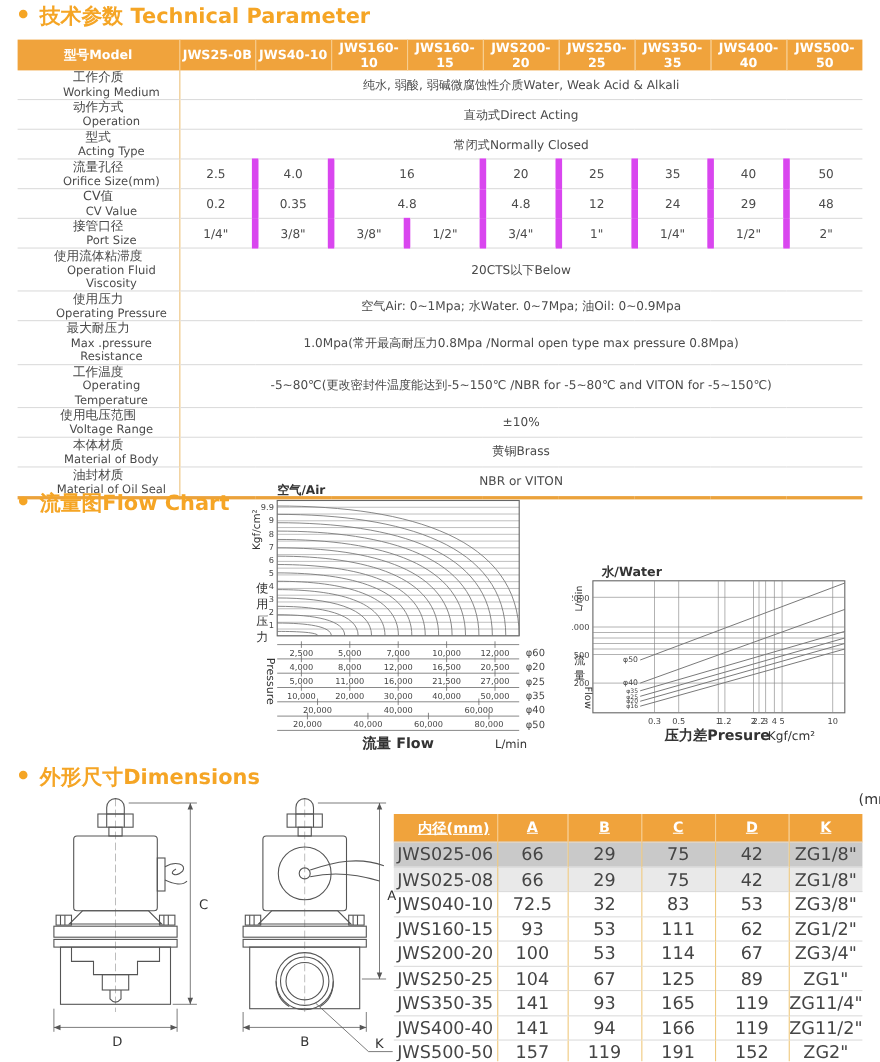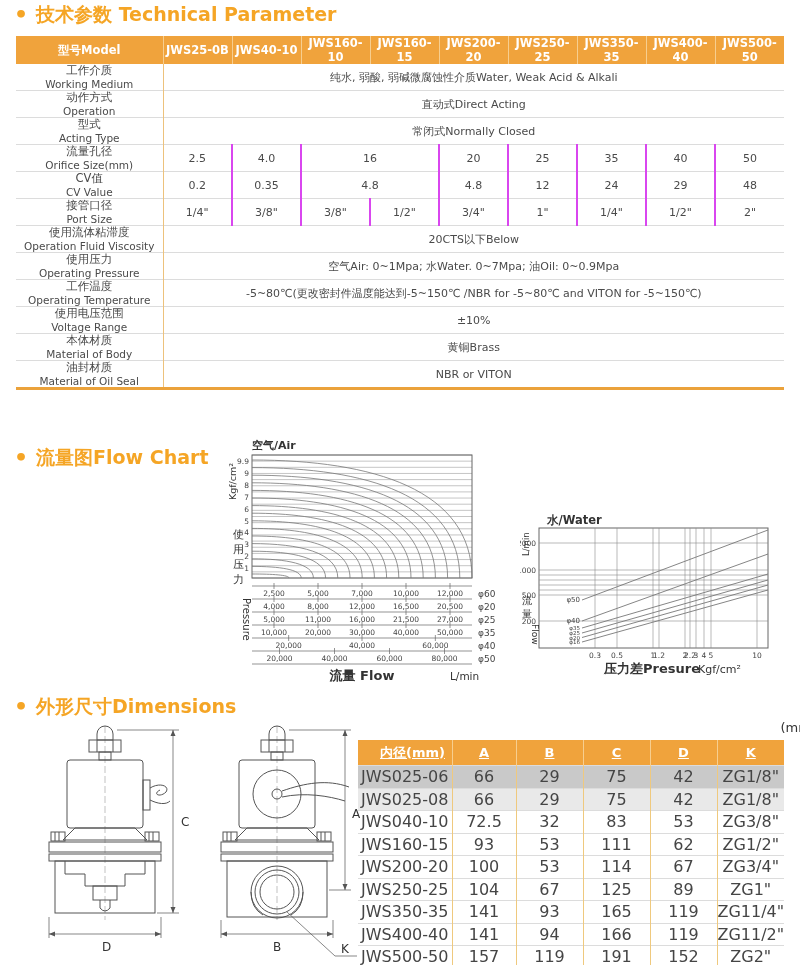--- a/index.html
+++ b/index.html
@@ -8,22 +8,22 @@
   .heading{position:absolute;display:flex;align-items:center;color:#F5A525;font-weight:bold;font-size:19px;}
   .heading .bullet{font-size:22px;line-height:1;margin:0 8px 0 0;}
   
   .param-table{position:absolute;top:36px;left:16px;width:768px;border-collapse:collapse;table-layout:fixed;border-bottom:3px solid #EBA23B;}
   .param-table th{background:#F0A33C;color:#fff;font-size:11.5px;font-weight:bold;height:23px;border-left:1px solid #F7CE8F;padding:0;}
   .param-table th:first-child{border-left:none;}
   .param-table td{text-align:center;font-size:11px;color:#4a4a4a;border-top:1px solid #DCDCDC;height:26px;padding:0 2px;}
   .param-table tbody tr:first-child td{border-top:none;}
   .param-table td.lbl{border-right:1px solid #EDC27C;line-height:1.18;}
   .param-table td.lbl .zh{font-size:11.5px;}
-  .param-table td.lbl .en{font-size:10.5px;}
-  .param-table td.vb{border-left:2px solid #d946ef;}
+  .param-table td.lbl .en{font-size:10.5px;margin-left:24px;}
+  .param-table td.vb{border-left:6px solid #d946ef;}
   
   .dim-table{position:absolute;top:740px;left:358px;width:426px;border-collapse:collapse;table-layout:fixed;border-bottom:2px solid #EBA23B;}
   .dim-table th{background:#F0A33C;color:#fff;font-size:13px;font-weight:bold;height:25px;border-left:1px solid #F7CE8F;padding:0;text-decoration:underline;}
   .dim-table th:first-child{border-left:none;text-align:left;padding-left:22px;}
   .dim-table td{text-align:center;font-size:16px;color:#454545;height:21.5px;border-top:1px solid #DCDCDC;border-left:1px solid #EFC97E;padding:0;}
   .dim-table td:first-child{border-left:none;}
   .dim-table tr.shade0 td{background:#C9C9C9;}
   .dim-table tr.shade1 td{background:#E9E9E9;}
   .mm-note{position:absolute;top:720px;left:732px;width:84px;text-align:right;font-size:13px;color:#333;}
   svg text{font-family:"DejaVu Sans","Liberation Sans",sans-serif;}
@@ -129,20 +129,27 @@
             <div class="en">Operation Fluid Viscosity</div>
           </td>
           <td colspan="9">20CTS以下Below</td>
         </tr>
         <tr>
           <td class="lbl">
             <div class="zh">使用压力</div>
             <div class="en">Operating Pressure</div>
           </td>
           <td colspan="9">空气Air: 0~1Mpa; 水Water. 0~7Mpa; 油Oil: 0~0.9Mpa</td>
+        </tr>
+        <tr>
+          <td class="lbl">
+            <div class="zh">最大耐压力</div>
+            <div class="en">Max .pressure Resistance</div>
+          </td>
+          <td colspan="9">1.0Mpa(常开最高耐压力0.8Mpa /Normal open type max pressure 0.8Mpa)</td>
         </tr>
         <tr>
           <td class="lbl">
             <div class="zh">工作温度</div>
             <div class="en">Operating Temperature</div>
           </td>
           <td colspan="9">-5~80℃(更改密封件温度能达到-5~150℃ /NBR for -5~80℃ and VITON for -5~150℃)</td>
         </tr>
         <tr>
           <td class="lbl">

